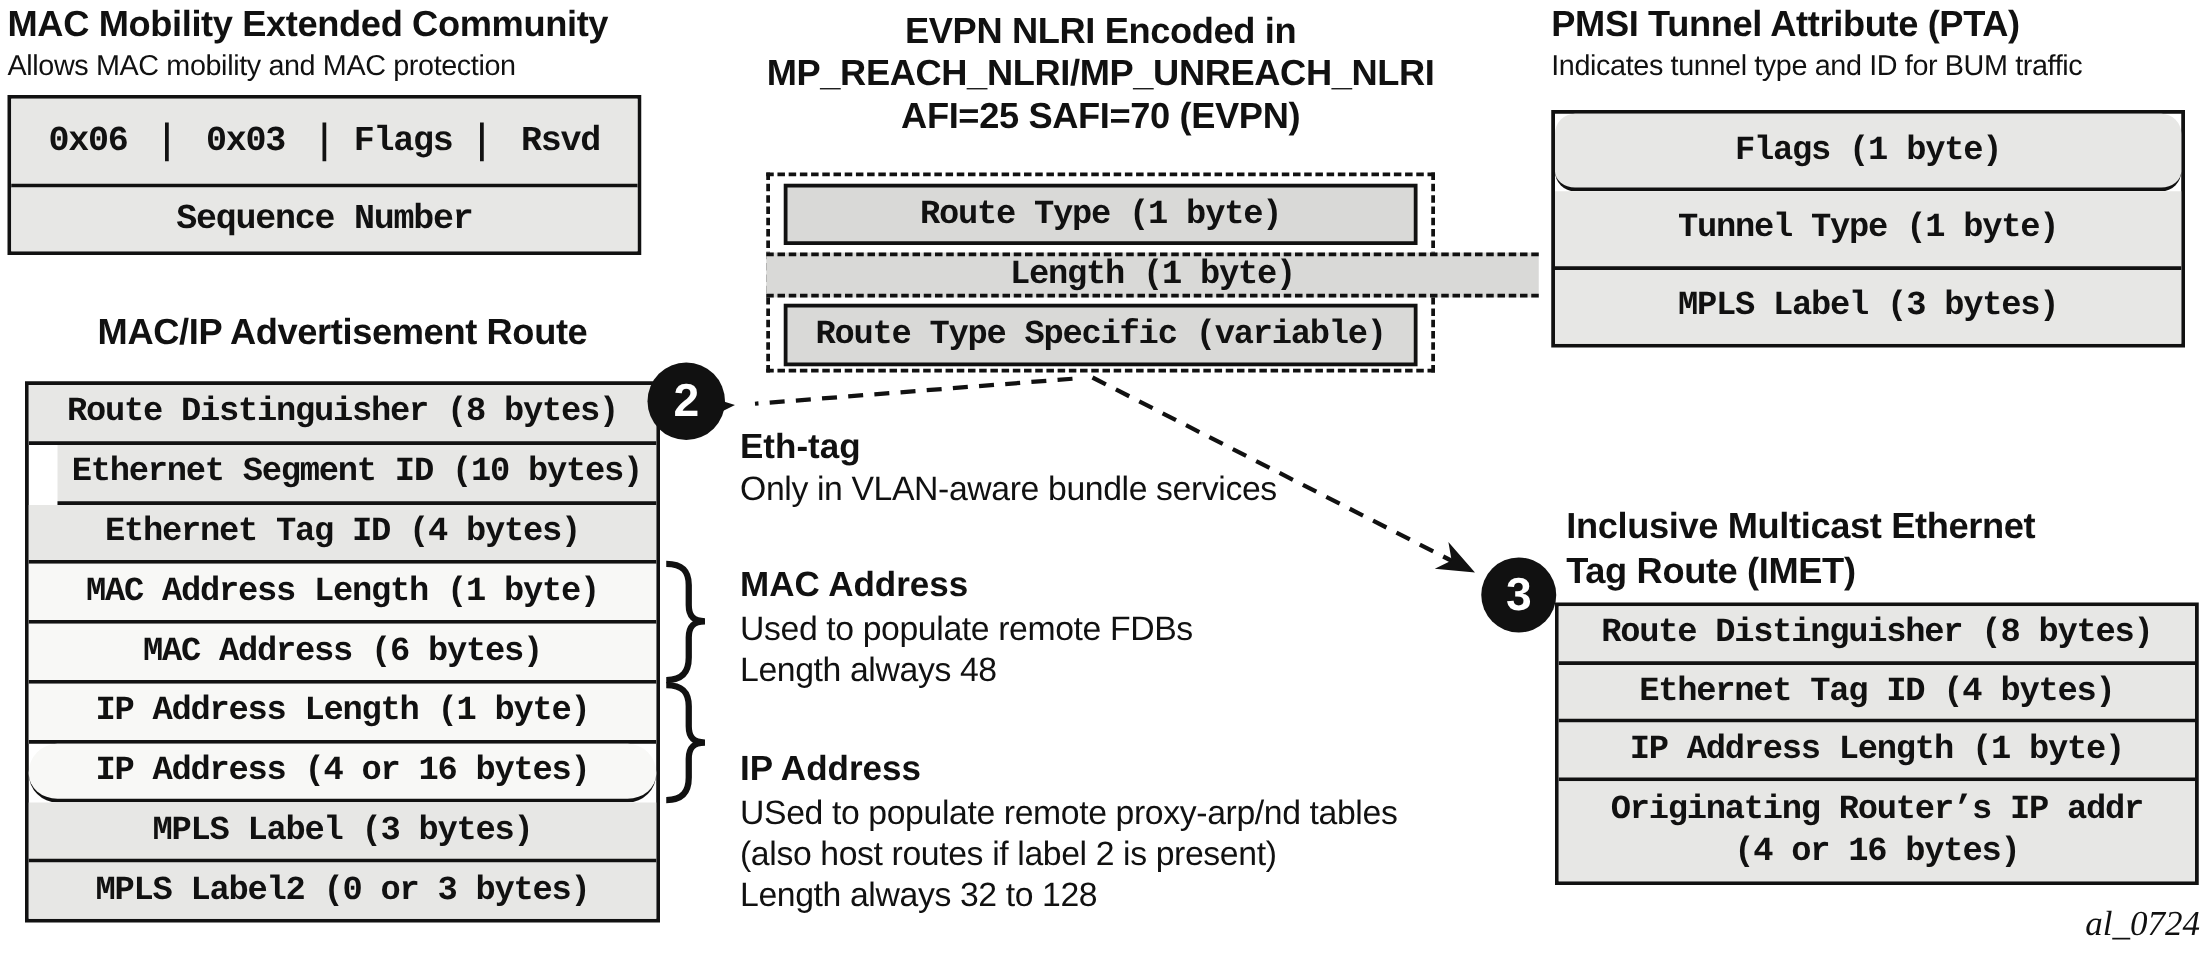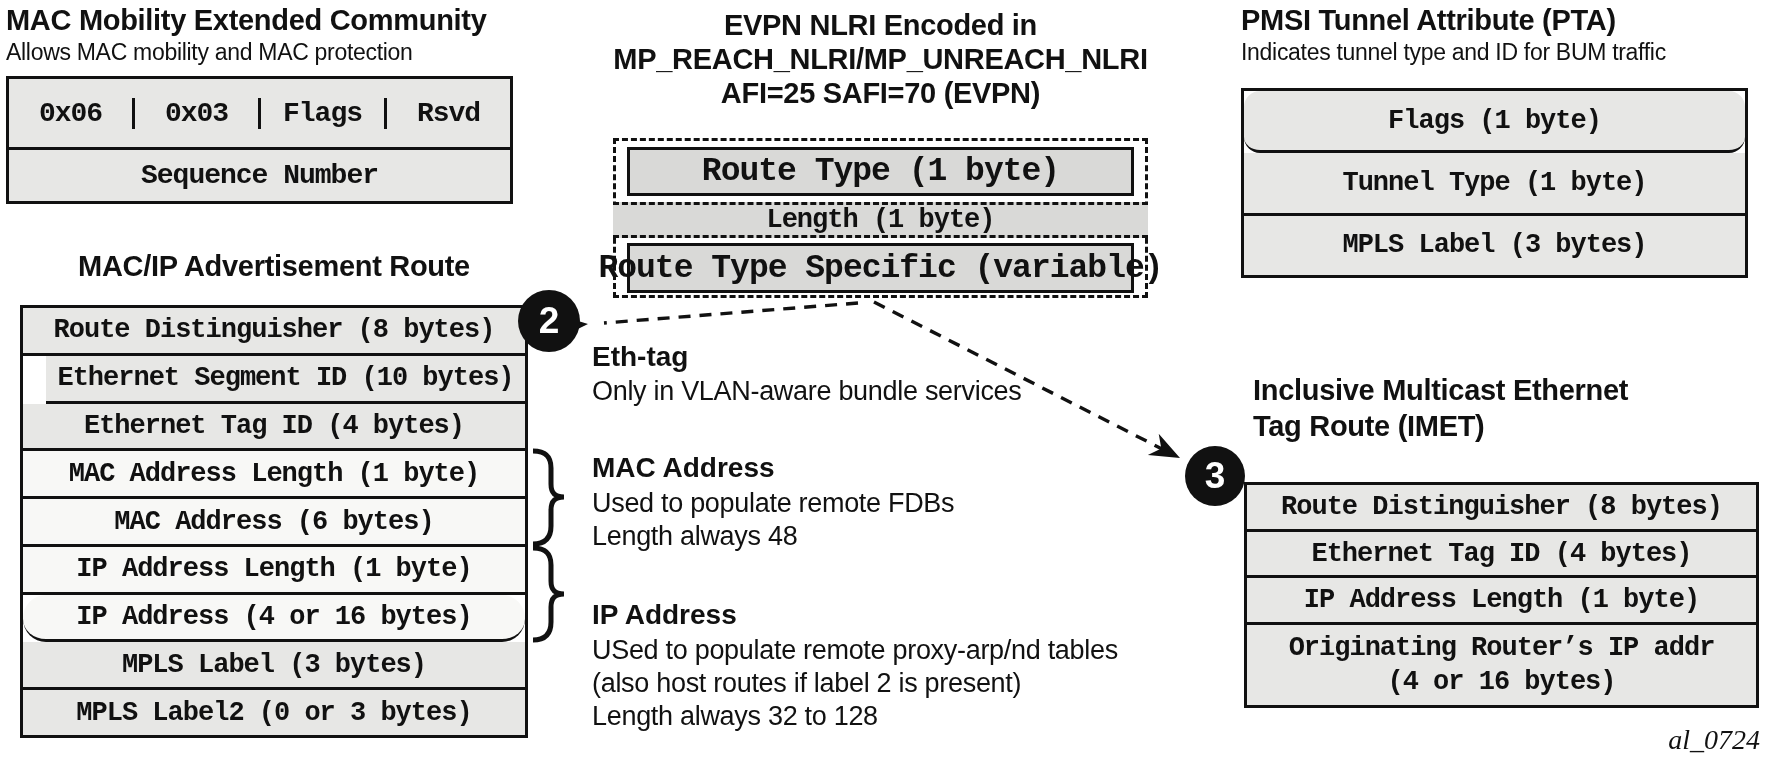--- a/index.html
+++ b/index.html
@@ -16,21 +16,21 @@
   .row:last-child{border-bottom:none;}
   .g{background:#e7e7e5;}
   .l{background:#f8f8f6;}
   .m{background:#d9d9d7;}
   .cellrow{display:flex;flex-direction:row;}
   .cell{flex:1;border-right:3px solid #111;display:flex;align-items:center;justify-content:center;
         font-size:28px;}
   .cell:last-child{border-right:none;}
   .dashedbox{border:3px dashed #111;}
   .solidbox{border:3px solid #111;display:flex;align-items:center;justify-content:center;
-            font-size:33px;letter-spacing:-1px;white-space:nowrap;}
+            font-size:27px;letter-spacing:-1px;white-space:nowrap;}
   .dashband{border-top:3px dashed #111;border-bottom:3px dashed #111;display:flex;align-items:center;
             justify-content:center;font-size:27px;letter-spacing:-1px;white-space:nowrap;}
   .circle{background:#111;border-radius:50%;color:#fff;font-weight:bold;font-size:37px;
           display:flex;align-items:center;justify-content:center;z-index:6;
           font-family:"Liberation Sans","DejaVu Sans",sans-serif;}
   .annot-h{font-weight:bold;font-size:28px;line-height:32px;}
   .annot-b{font-size:27px;line-height:32px;letter-spacing:-0.3px;}
   .sig{font-family:"Liberation Serif","DejaVu Serif",serif;font-style:italic;font-size:28px;}
   svg.overlay{position:absolute;left:0;top:0;z-index:5;pointer-events:none;}
   .twoline{flex-direction:column;line-height:34px;}
@@ -70,21 +70,21 @@
   <div class="abs circle" style="left:518px;top:290px;width:62px;height:62px;">2</div>
 
   <div class="abs center" style="left:613px;top:8px;width:535px;">
     <div class="h1" style="line-height:34px;">EVPN NLRI Encoded in</div>
     <div class="h1" style="line-height:34px;">MP_REACH_NLRI/MP_UNREACH_NLRI</div>
     <div class="h1" style="line-height:34px;">AFI=25 SAFI=70 (EVPN)</div>
   </div>
 
   <div class="abs dashedbox" style="left:613px;top:138px;width:535px;height:160px;">
     <div class="abs solidbox m mono" style="left:11px;top:6px;width:507px;height:49px;">Route Type (1 byte)</div>
-    <div class="abs dashband m mono" style="left:-3px;top:61px;width:535px;height:36px;">Length (1 byte)</div>
+    <div class="abs dashband m mono" style="left:-3px;top:61px;width:618px;height:36px;">Length (1 byte)</div>
     <div class="abs solidbox m mono" style="left:11px;top:102px;width:507px;height:50px;">Route Type Specific (variable)</div>
   </div>
 
   <div class="abs annot-h" style="left:592px;top:341px;">Eth-tag</div>
   <div class="abs annot-b" style="left:592px;top:375px;">Only in VLAN-aware bundle services</div>
 
   <div class="abs annot-h" style="left:592px;top:452px;">MAC Address</div>
   <div class="abs annot-b" style="left:592px;top:487px;">Used to populate remote FDBs</div>
   <div class="abs annot-b" style="left:592px;top:520px;">Length always 48</div>
 
@@ -95,21 +95,21 @@
 
   <div class="abs h1" style="left:1241px;top:4px;">PMSI Tunnel Attribute (PTA)</div>
   <div class="abs sub" style="left:1241px;top:37px;">Indicates tunnel type and ID for BUM traffic</div>
 
   <div class="abs tbl" style="left:1241px;top:88px;width:507px;height:190px;">
     <div class="row g mono" style="flex:1;border-radius:16px;">Flags (1 byte)</div>
     <div class="row g mono" style="flex:1;">Tunnel Type (1 byte)</div>
     <div class="row g mono" style="flex:1;">MPLS Label (3 bytes)</div>
   </div>
 
-  <div class="abs" style="left:1253px;top:372px;">
+  <div class="abs" style="left:1253px;top:403px;">
     <div class="h1" style="line-height:36px;">Inclusive Multicast Ethernet</div>
     <div class="h1" style="line-height:36px;">Tag Route (IMET)</div>
   </div>
 
   <div class="abs circle" style="left:1185px;top:446px;width:60px;height:60px;">3</div>
 
   <div class="abs tbl" style="left:1244px;top:482px;width:515px;height:226px;">
     <div class="row g mono" style="height:47px;">Route Distinguisher (8 bytes)</div>
     <div class="row g mono" style="height:46px;">Ethernet Tag ID (4 bytes)</div>
     <div class="row g mono" style="height:47px;">IP Address Length (1 byte)</div>

